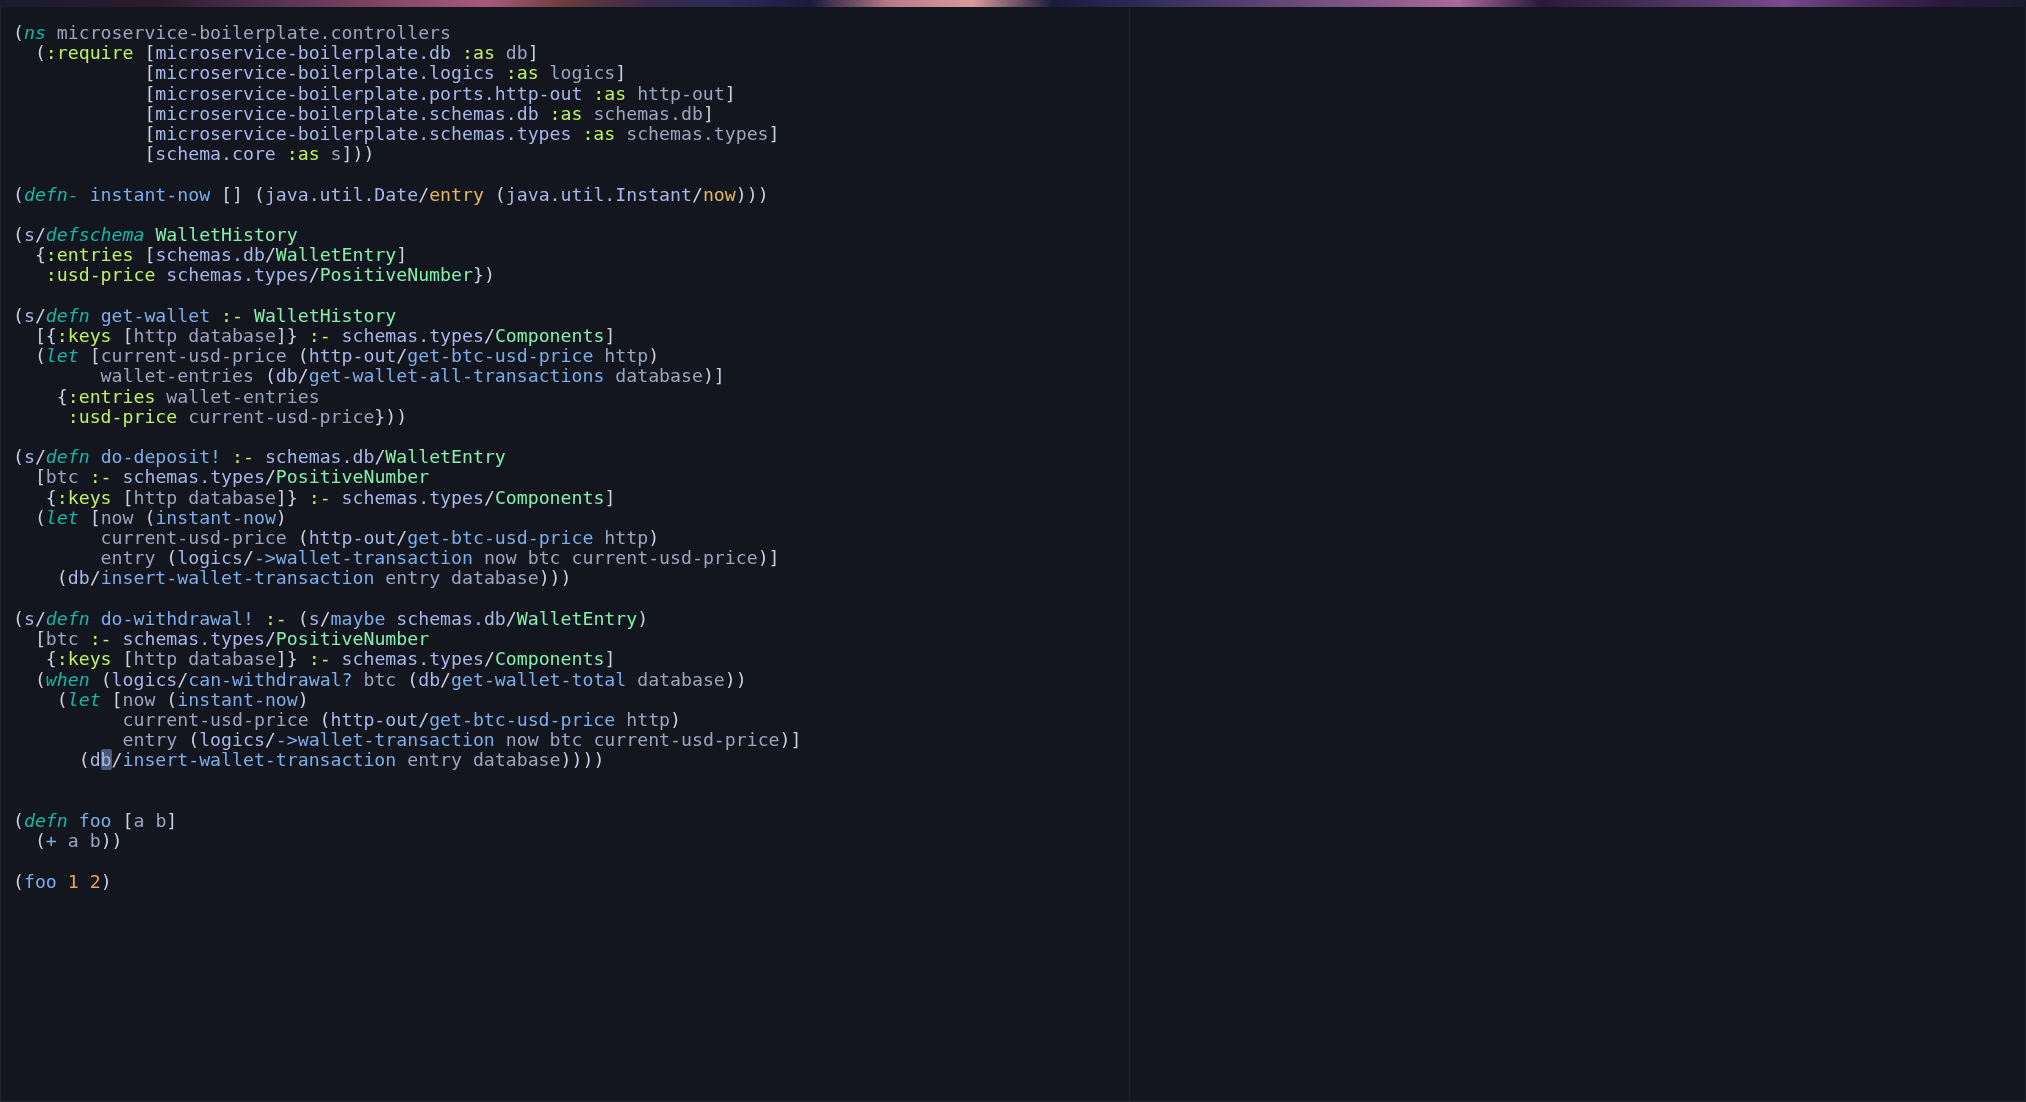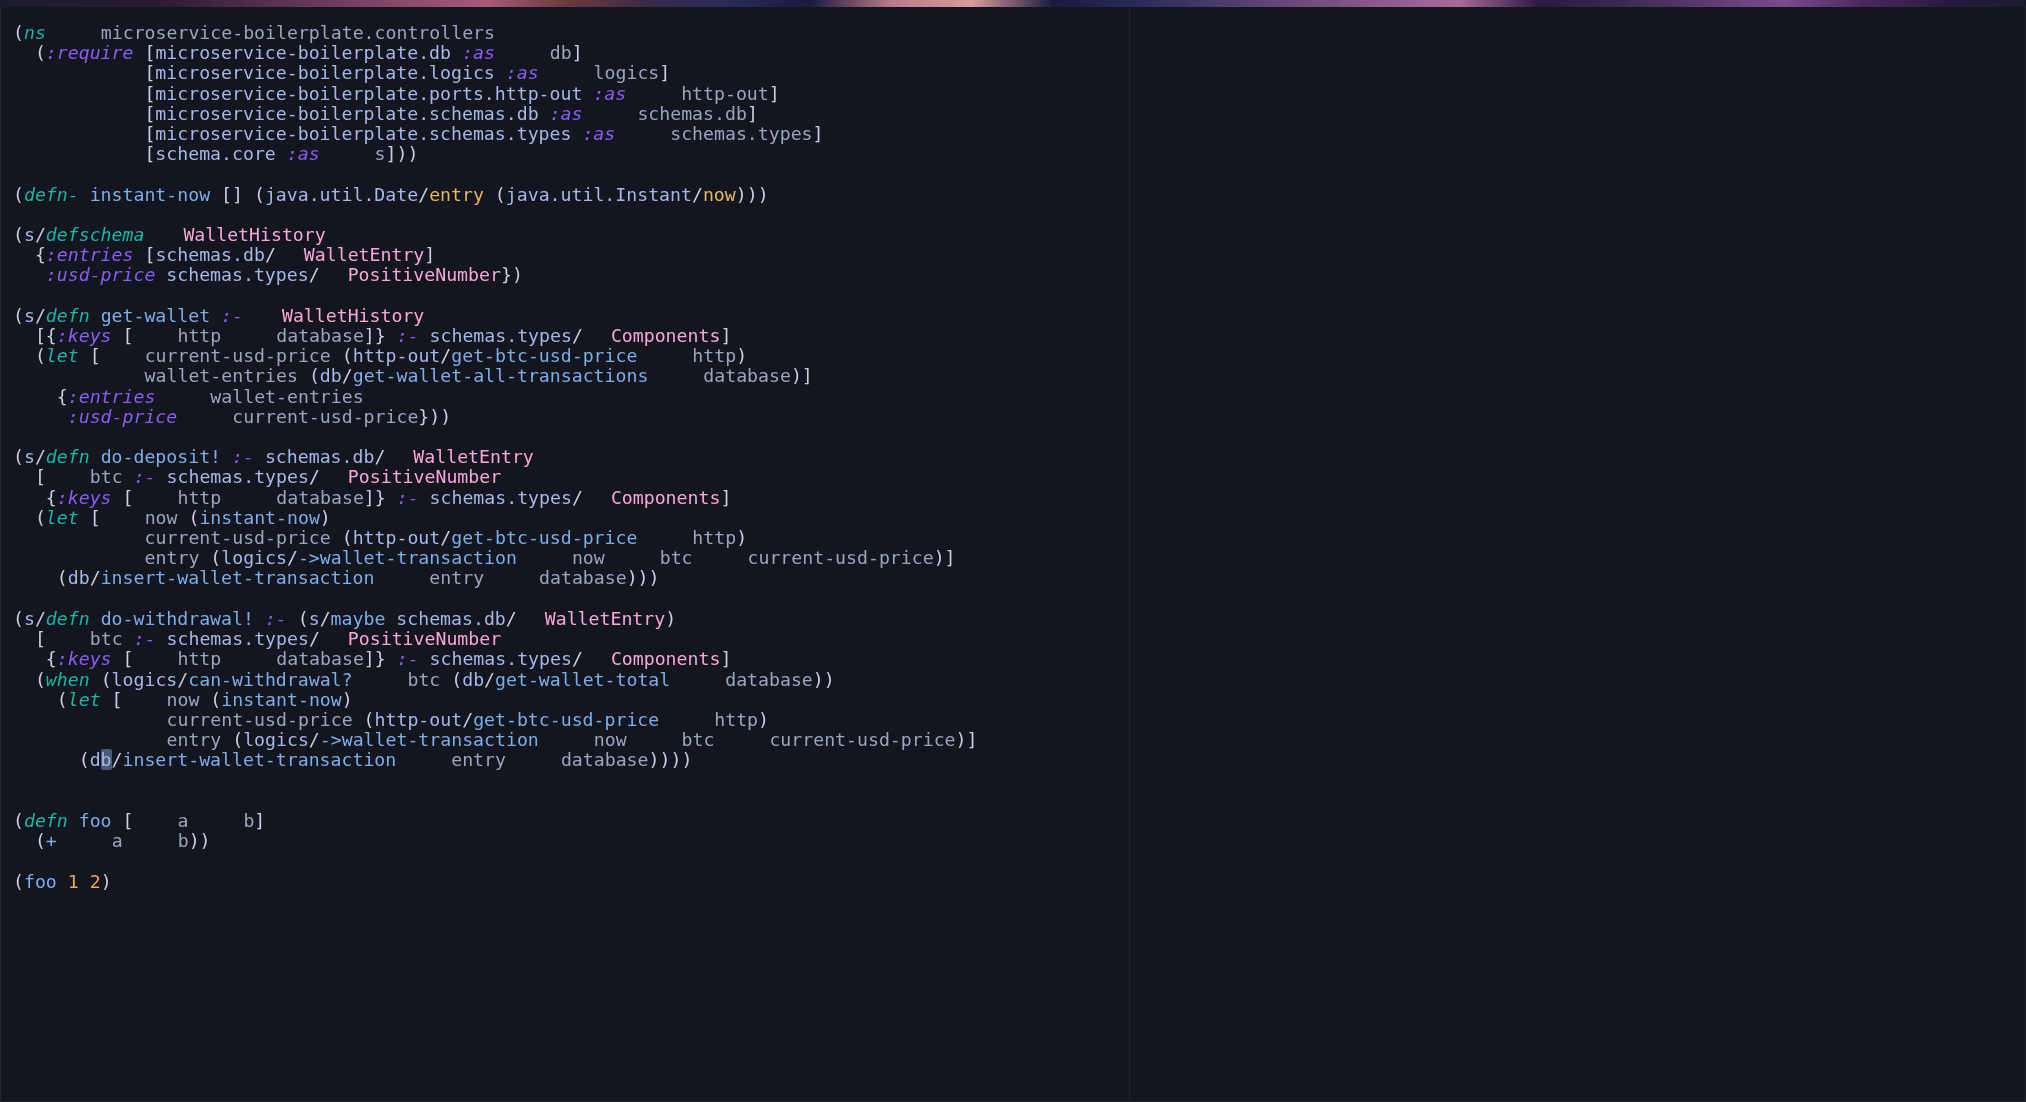--- a/index.html
+++ b/index.html
@@ -43,27 +43,27 @@
     border-left: none;
   }
   .code {
     padding: 16px 8px 8px 12px;
     font-size: 18.2px;
     line-height: 20.2px;
     white-space: pre;
     color: #c8d0e0;
   }
   .c-p    { color: #c8d0e0; }            
-  .c-sym  { color: #9aa5be; margin-left: 44px; }            
+  .c-sym  { color: #9aa5be; }            
   .c-ns   { color: #a7b8e8; }            
-  .c-kw   { color: #8b5cf6; font-style: italic; } 
+  .c-kw   { color: #bef264; } 
   .c-def  { color: #14b8a6; font-style: italic; } 
   .c-fn   { color: #7caee8; }            
   .c-acc  { color: #e8b85a; }            
-  .c-type { color: #f9a8d4; margin-left: 28px; }            
+  .c-type { color: #86efac; }            
   .c-num  { color: #e8a760; }            
   .c-cur  { background: #4a5a7a; border-radius: 2px; }
 </style>
 </head>
 <body>
 
 <div class="top-accent"></div>
 
 <div class="editor">
   <div class="left-pane">

